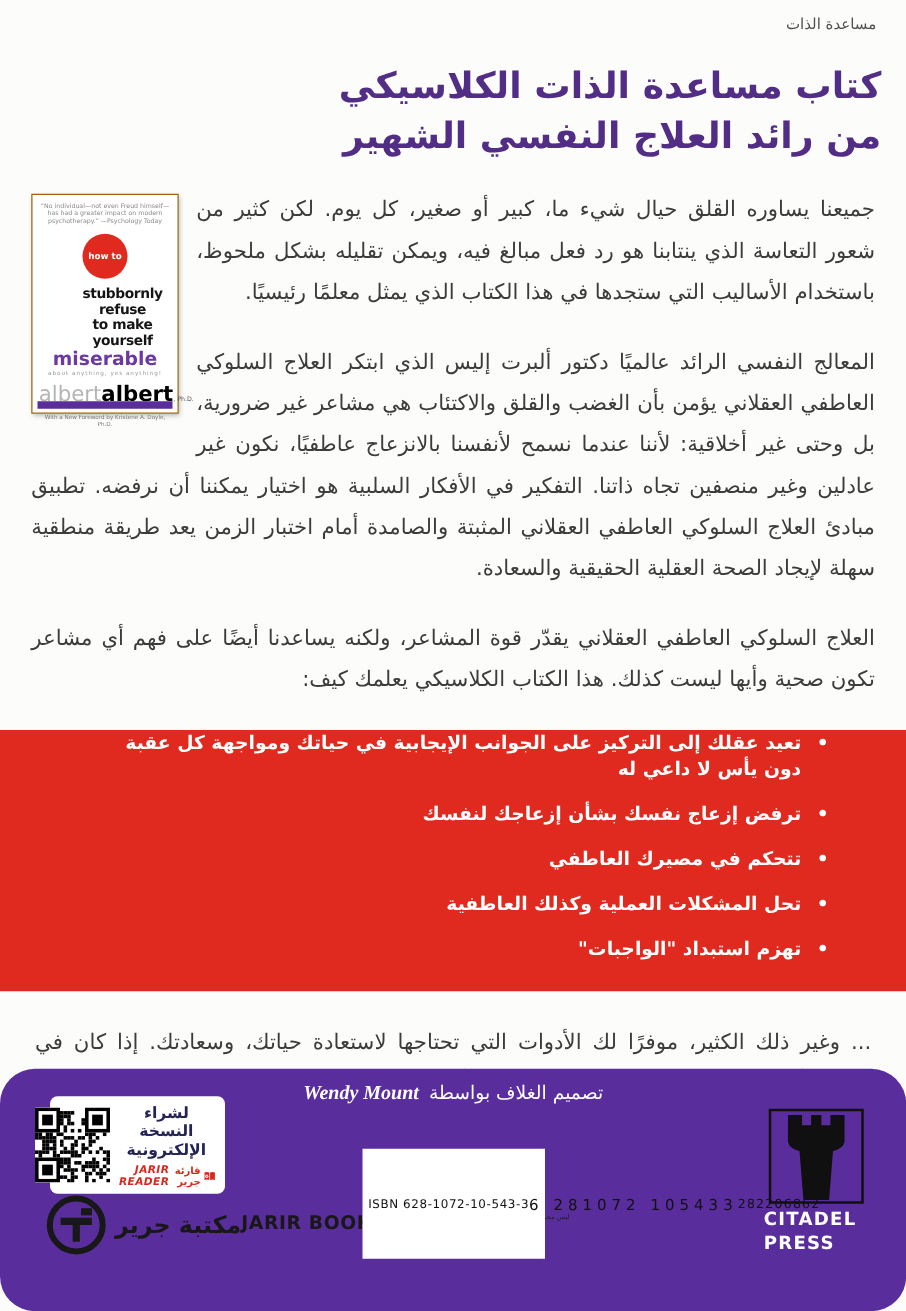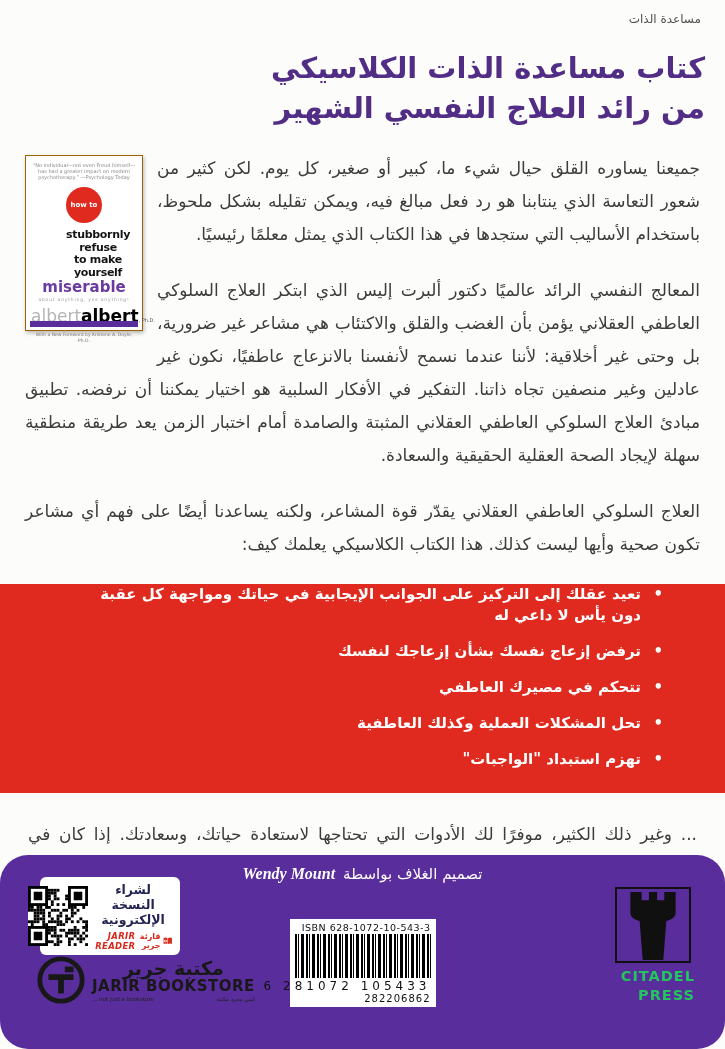--- a/index.html
+++ b/index.html
@@ -70,37 +70,37 @@
     align-items:center; padding:6px 7px; gap:5px;
   }
   .qr-text-col { flex:1; display:flex; flex-direction:column; align-items:center; }
   .qr-label { color:#232355; font-weight:bold; font-size:12.5px; line-height:15px; text-align:center; direction:rtl; }
   .reader-row { display:flex; align-items:center; gap:3px; margin-top:4px; direction:rtl; }
   .reader-names { display:flex; flex-direction:row; align-items:center; }
   .reader-ar { color:var(--reader-red,#d7291d); font-size:8px; font-weight:bold; }
   .reader-en { color:var(--reader-red,#d7291d); font-size:8.5px; font-weight:bold; font-style:italic; letter-spacing:.3px; }
   .qr-svg { width:60px; height:60px; background:#fff; flex:0 0 auto; }
   .jarir-logo { position:absolute; left:36px; top:100px; display:flex; align-items:center; gap:6px; color:#181818; }
-  .jarir-text { display:flex; flex-direction:column; }
+  .jarir-text { display:flex; }
   .jarir-ar { font-size:19px; font-weight:bold; direction:rtl; text-align:center; letter-spacing:2px; line-height:20px; }
   .jarir-en { font-size:15px; font-weight:bold; letter-spacing:.5px; line-height:17px; }
   .jarir-tagline { display:flex; justify-content:space-between; font-size:5.5px; color:#222; margin-top:1px; }
   .barcode-box {
     position:absolute; left:50%; transform:translateX(-50%); top:64px;
-    width:146px; height:88px; background:#fff; display:flex; flex-direction:column;
-    align-items:flex-end; padding:3px 5px;
+    width:146px; height:88px; background:#fff; display:flex; flex-direction:row;
+    align-items:center; padding:3px 5px;
   }
   .barcode-isbn { font-size:9.5px; color:#111; letter-spacing:.5px; white-space:nowrap; }
   .barcode-bars {
     width:100%; height:45px; margin-top:1px;
     background:repeating-linear-gradient(90deg,#000 0 2px,#fff 2px 3px,#000 3px 4px,#fff 4px 6px,#000 6px 9px,#fff 9px 11px);
   }
   .barcode-digits { font-size:12px; letter-spacing:4px; color:#111; margin-top:1px; white-space:nowrap; }
   .barcode-code2 { font-size:10px; letter-spacing:1px; color:#111; }
-  .citadel { position:absolute; right:30px; top:32px; width:84px; text-align:right; color:#22c55e; }
+  .citadel { position:absolute; right:30px; top:32px; width:84px; text-align:left; color:#ffffff; }
   .citadel-box { width:76px; height:76px; border:2px solid #101010; margin:0 auto; display:flex; align-items:center; justify-content:center; }
   .citadel-name { font-size:14.5px; font-weight:bold; letter-spacing:1px; line-height:19px; margin-top:4px; }
 </style>
 </head>
 <body>
 
 <div class="category-label">مساعدة الذات</div>
 
 <div class="main-title">
   <div>كتاب مساعدة الذات الكلاسيكي</div>

